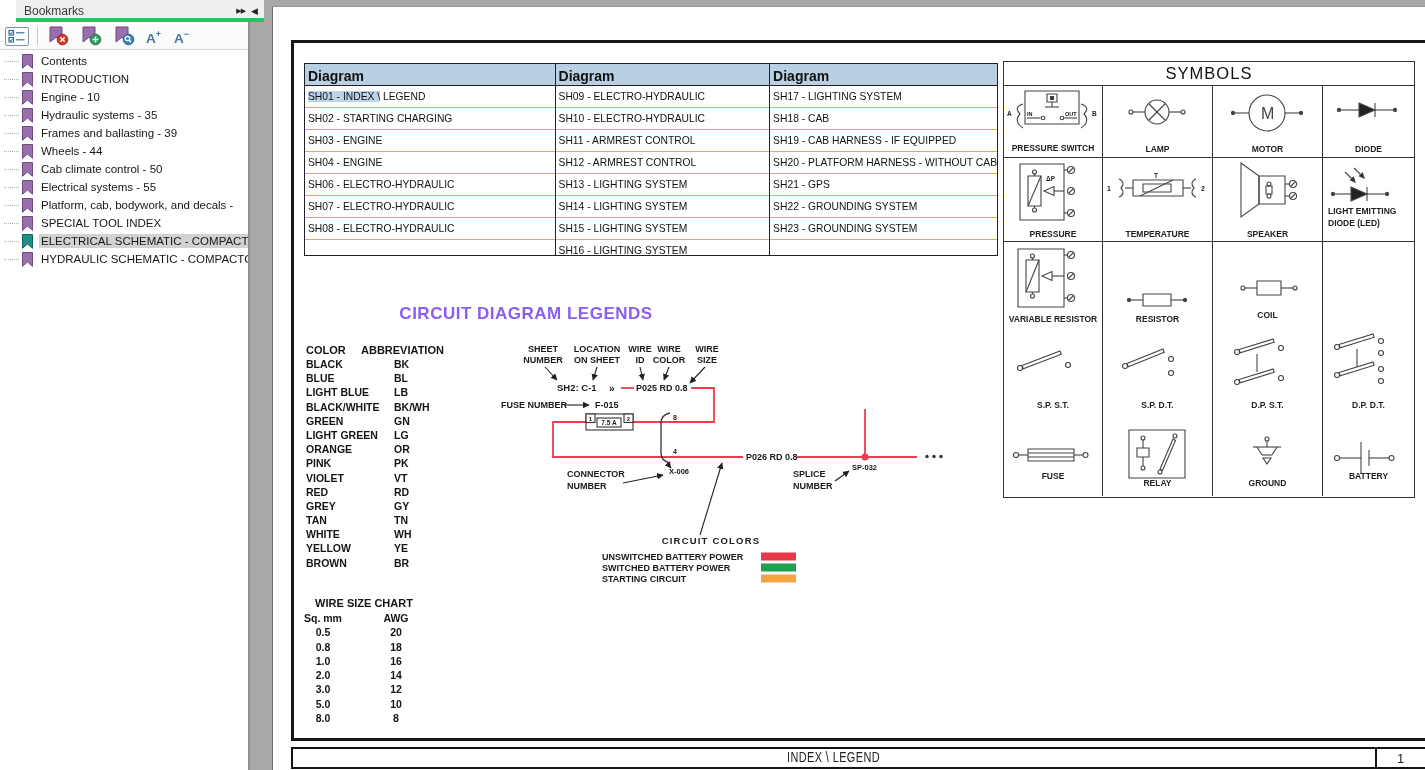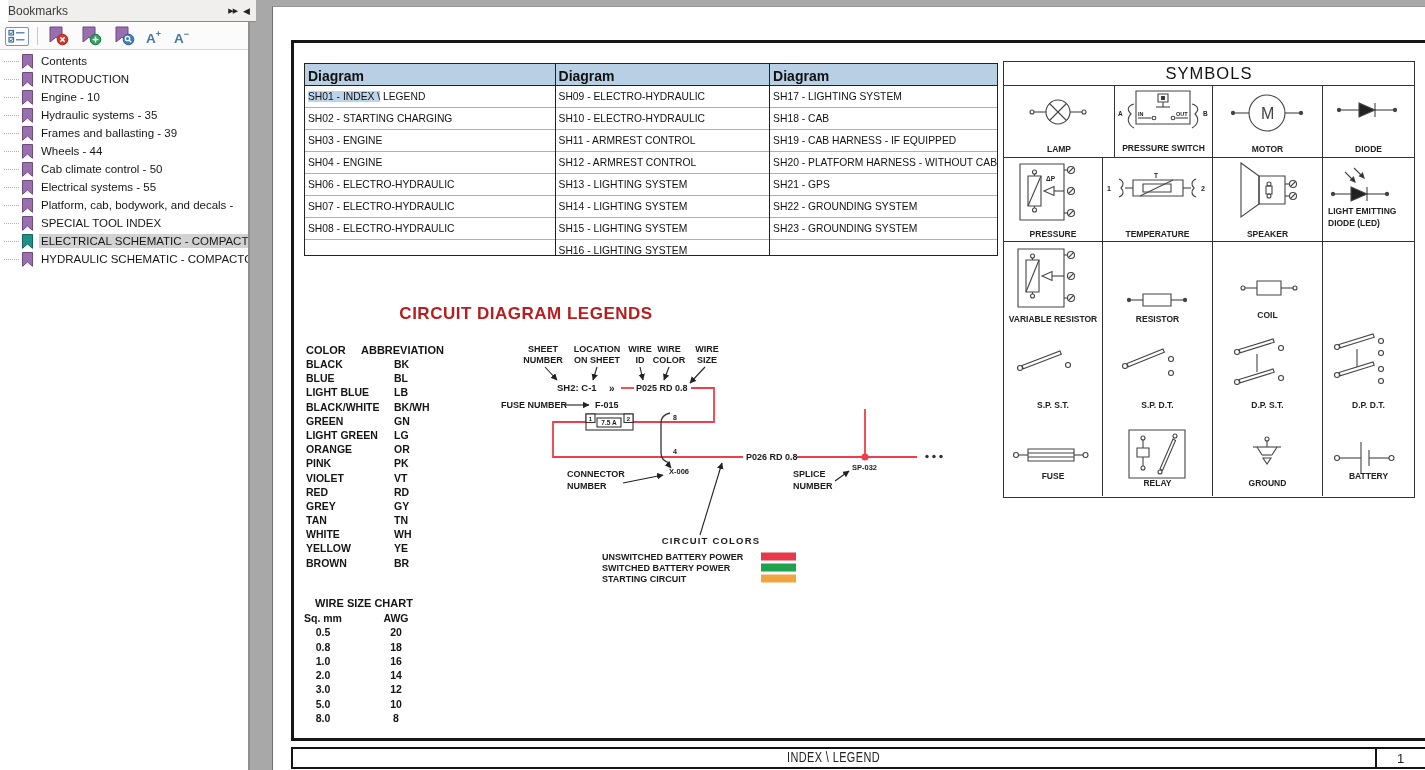--- a/index.html
+++ b/index.html
@@ -3,22 +3,22 @@
 <meta charset="utf-8">
 <style>
   *{margin:0;padding:0;box-sizing:border-box}
   html,body{background:#888}
   #app{position:relative;width:1425px;height:770px;background:#a8a8a8;overflow:hidden;
        font-family:"Liberation Sans","DejaVu Sans",sans-serif;color:#111}
   .abs{position:absolute}
 
   
   .panel{position:absolute;left:0;top:0;width:250px;height:770px;background:#fff;border-right:2px solid #8f8f8f}
-  .panel-header{position:absolute;left:8px;top:0;width:100%;height:22px;background:#f0efee;
-                font-size:12px;line-height:22px;padding-left:0;color:#3b3b3b;border-bottom:1px solid #22c55e}
+  .panel-header{position:absolute;left:16px;top:0;width:100%;height:22px;background:#f0efee;
+                font-size:12px;line-height:22px;padding-left:8px;color:#3b3b3b;border-bottom:4px solid #22c55e}
   .ph-icons{position:absolute;right:6px;top:0;height:22px;display:flex;align-items:center;gap:6px;color:#222}
   .ph-expand{font-size:7px;letter-spacing:-1px}
   .ph-collapse{font-size:9px}
   .toolbar{position:absolute;left:0;top:23px;width:100%;height:27px;background:#fbfbfb;
            border-bottom:1px solid #d5d5d5;display:flex;align-items:center;padding-left:5px}
   .tb-options{width:24px;height:19px;border:1px solid #7e93a8;border-radius:2px;background:#fdfdfd;
               display:flex;align-items:center;justify-content:center}
   .tb-sep{width:1px;height:18px;background:#c8c8c8;margin:0 9px 0 8px}
   .tb-btn{width:22px;height:20px;display:flex;align-items:center;justify-content:center;margin-right:11px}
   .tb-a{font-weight:bold;color:#4577a3;font-size:13.5px;margin-right:13px;line-height:20px}
@@ -61,21 +61,21 @@
   .sym-label{position:absolute;left:0;width:100%;text-align:center;font-size:8.5px;font-weight:bold;color:#222;
              white-space:nowrap}
   .sym-label.left{text-align:left;padding-left:5px}
   .sym svg{position:absolute}
   .sym svg *{vector-effect:non-scaling-stroke}
   .ln{stroke:#444;stroke-width:1.1;fill:none}
   .txt{fill:#222;font-weight:bold}
 
   
   .cdl-title{position:absolute;left:123px;top:297px;width:260px;text-align:center;font-size:17px;
-             font-weight:bold;letter-spacing:0.5px;color:#b91c1c}
+             font-weight:bold;letter-spacing:0.5px;color:#8b5cf6}
   .clr-table{position:absolute;left:33px;top:337px;font-size:10.5px;font-weight:bold;color:#141414}
   .clr-head span.h1{display:inline-block;width:55px}
   .clr-head{height:14px;font-size:11px}
   .clr-row{height:14.2px}
   .clr-row .nm{display:inline-block;width:88px}
   .wsc{position:absolute;left:16px;top:590px;width:150px;font-size:10.5px;font-weight:bold;color:#141414}
   .wsc-title{text-align:center;height:15px;font-size:11px}
   .wsc-head,.wsc-row{height:14.3px}
   .wsc .mm{display:inline-block;width:68px;text-align:center}
   .wsc .awg{display:inline-block;width:78px;text-align:center}
@@ -289,34 +289,20 @@
             <div class="ix-row"><span>SH23 - GROUNDING SYSTEM</span></div>
             <div class="ix-row"><span></span></div>
           </div>
       </div>
     </div>
 
     <div class="sym">
       <div class="sym-title">SYMBOLS</div>
 
       <div class="sym-row" id="symr1">
-        <div class="sym-cell c2">
-          <svg width="108" height="50" viewBox="0 0 108 50" style="left:0;top:4px">
-            <g class="ln">
-              <circle cx="54" cy="22" r="12"></circle>
-              <line x1="45.5" y1="13.5" x2="62.5" y2="30.5"></line>
-                <line x1="62.5" y1="13.5" x2="45.5" y2="30.5"></line>
-              <circle cx="28" cy="22" r="2"></circle>
-                <line x1="30" y1="22" x2="42" y2="22"></line>
-              <line x1="66" y1="22" x2="78" y2="22"></line>
-                <circle cx="80" cy="22" r="2"></circle>
-            </g>
-          </svg>
-          <div class="sym-label" style="top:58px">LAMP</div>
-        </div>
         <div class="sym-cell c1">
           <svg width="96" height="54" viewBox="0 0 96 54" style="left:0;top:2px">
             <g class="ln">
               <rect x="21" y="3" width="54" height="33"></rect>
               <rect x="43" y="6" width="10" height="8"></rect>
                 <rect x="46.5" y="8.5" width="3" height="3" fill="#333"></rect>
               <line x1="48" y1="14" x2="48" y2="19"></line>
                 <line x1="41" y1="19" x2="55" y2="19"></line>
               <circle cx="39" cy="30" r="1.8"></circle>
                 <circle cx="58" cy="30" r="1.8"></circle>
@@ -324,20 +310,34 @@
                 <line x1="60.5" y1="30" x2="73" y2="30"></line>
               <path d="M19 16 C12 18 12 22 16 26 C12 30 12 36 19 40"></path>
               <path d="M77 16 C84 18 84 22 80 26 C84 30 84 36 77 40"></path>
             </g>
             <text class="txt" x="23" y="27.5" font-size="5.5">IN</text>
             <text class="txt" x="61" y="27.5" font-size="5.5">OUT</text>
             <text class="txt" x="3" y="28" font-size="6.5">A</text>
             <text class="txt" x="88" y="28" font-size="6.5">B</text>
           </svg>
           <div class="sym-label" style="top:57px">PRESSURE SWITCH</div>
+        </div>
+        <div class="sym-cell c2">
+          <svg width="108" height="50" viewBox="0 0 108 50" style="left:0;top:4px">
+            <g class="ln">
+              <circle cx="54" cy="22" r="12"></circle>
+              <line x1="45.5" y1="13.5" x2="62.5" y2="30.5"></line>
+                <line x1="62.5" y1="13.5" x2="45.5" y2="30.5"></line>
+              <circle cx="28" cy="22" r="2"></circle>
+                <line x1="30" y1="22" x2="42" y2="22"></line>
+              <line x1="66" y1="22" x2="78" y2="22"></line>
+                <circle cx="80" cy="22" r="2"></circle>
+            </g>
+          </svg>
+          <div class="sym-label" style="top:58px">LAMP</div>
         </div>
         <div class="sym-cell c3">
           <svg width="108" height="56" viewBox="0 0 108 56" style="left:0;top:0">
             <g class="ln">
               <circle cx="54" cy="27" r="18"></circle>
               <circle cx="20" cy="27" r="1.6" fill="#444"></circle>
                 <line x1="22" y1="27" x2="36" y2="27"></line>
               <line x1="72" y1="27" x2="86" y2="27"></line>
                 <circle cx="88" cy="27" r="1.6" fill="#444"></circle>
             </g>

